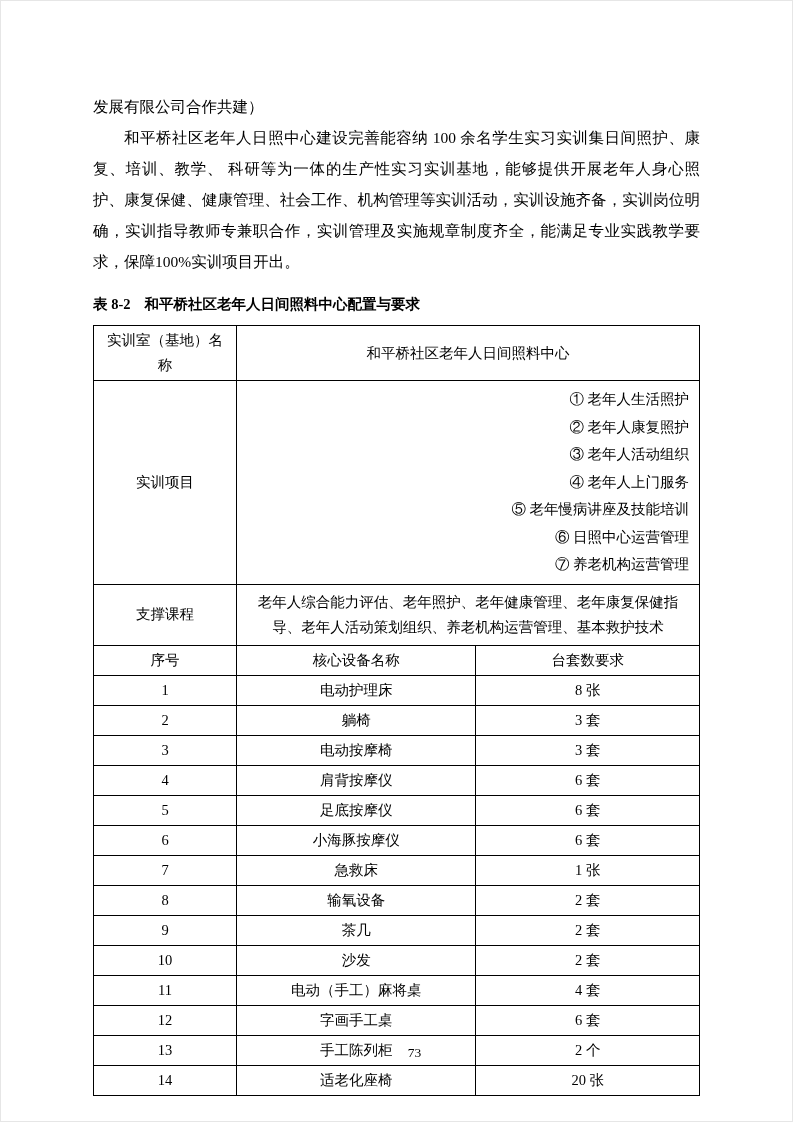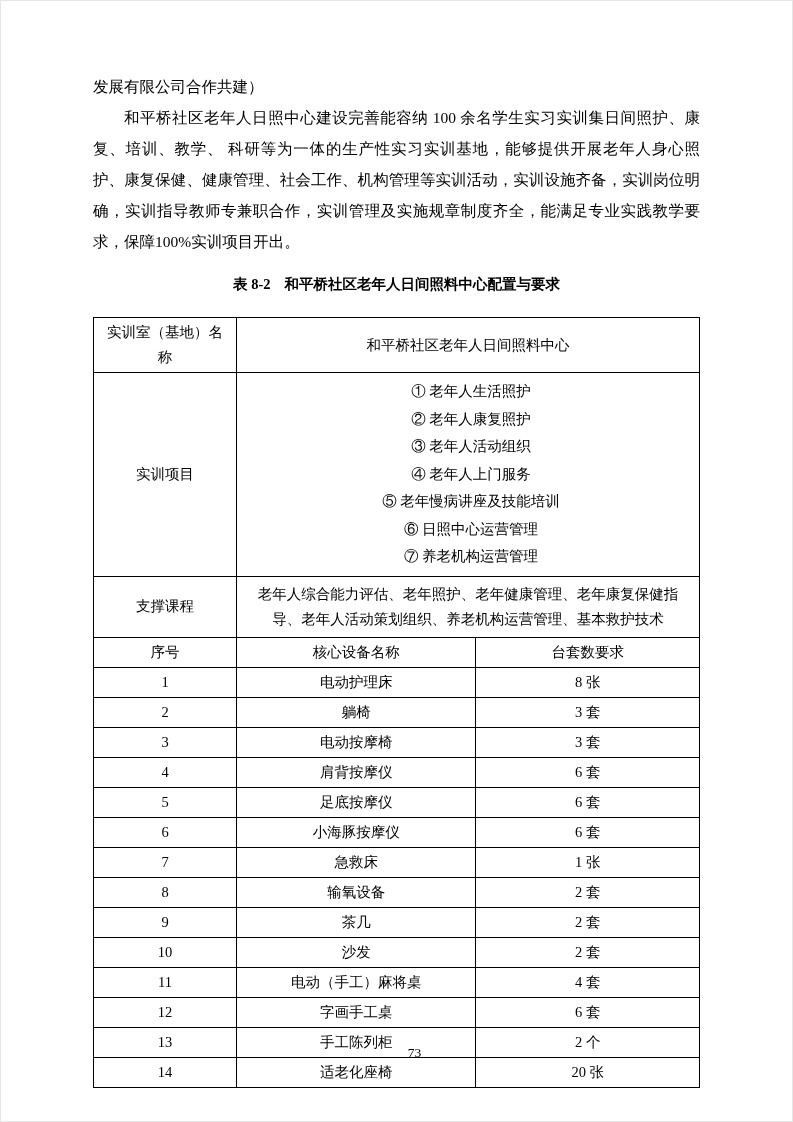--- a/index.html
+++ b/index.html
@@ -1,41 +1,41 @@
 <!DOCTYPE html>
 <html><head>
 <meta charset="utf-8">
 <style>
   html,body{margin:0;padding:0;background:#ffffff;}
   .page{
     width:793px;height:1122px;box-sizing:border-box;position:relative;
     margin:0 auto;background:#ffffff;border:1px solid #e6e6e6;
-    padding:70px 92px 0 92px;
+    padding:90px 92px 0 92px;
     font-family:"Liberation Serif","DejaVu Serif",serif;
     color:#000;
   }
   .para{font-size:15.5px;line-height:31px;text-align:justify;margin:0;}
   .para.indent{text-indent:2em;}
   .caption{
-    margin:16px 0 22px 0;text-align:center;font-weight:bold;
+    margin:16px 0 10px 0;text-align:left;font-weight:bold;
     font-size:14.5px;line-height:22px;
   }
   .caption .cap-label{margin-right:14px;}
   table.cfg{
     width:100%;border-collapse:collapse;table-layout:fixed;
     font-size:14.5px;
   }
   table.cfg td{
     border:1px solid #000;padding:2px 6px;vertical-align:middle;
     line-height:25px;overflow:hidden;
   }
   td.c{text-align:center;}
   td.hdr{height:24px;}
   .projects-cell{padding:5px 10px 5px 16px !important;}
-  .project-item{line-height:27.5px;text-align:center;}
+  .project-item{line-height:27.5px;text-align:right;}
   .courses-cell{text-align:center;line-height:28px;padding:5px 12px !important;margin-top:17px;}
   .eq td{height:22px;line-height:22px;}
   .page-num{
     position:absolute;left:0;right:0;bottom:60px;
     text-align:center;font-size:13.5px;margin-left:36px;
   }
 </style>
 </head>
 <body>
 

